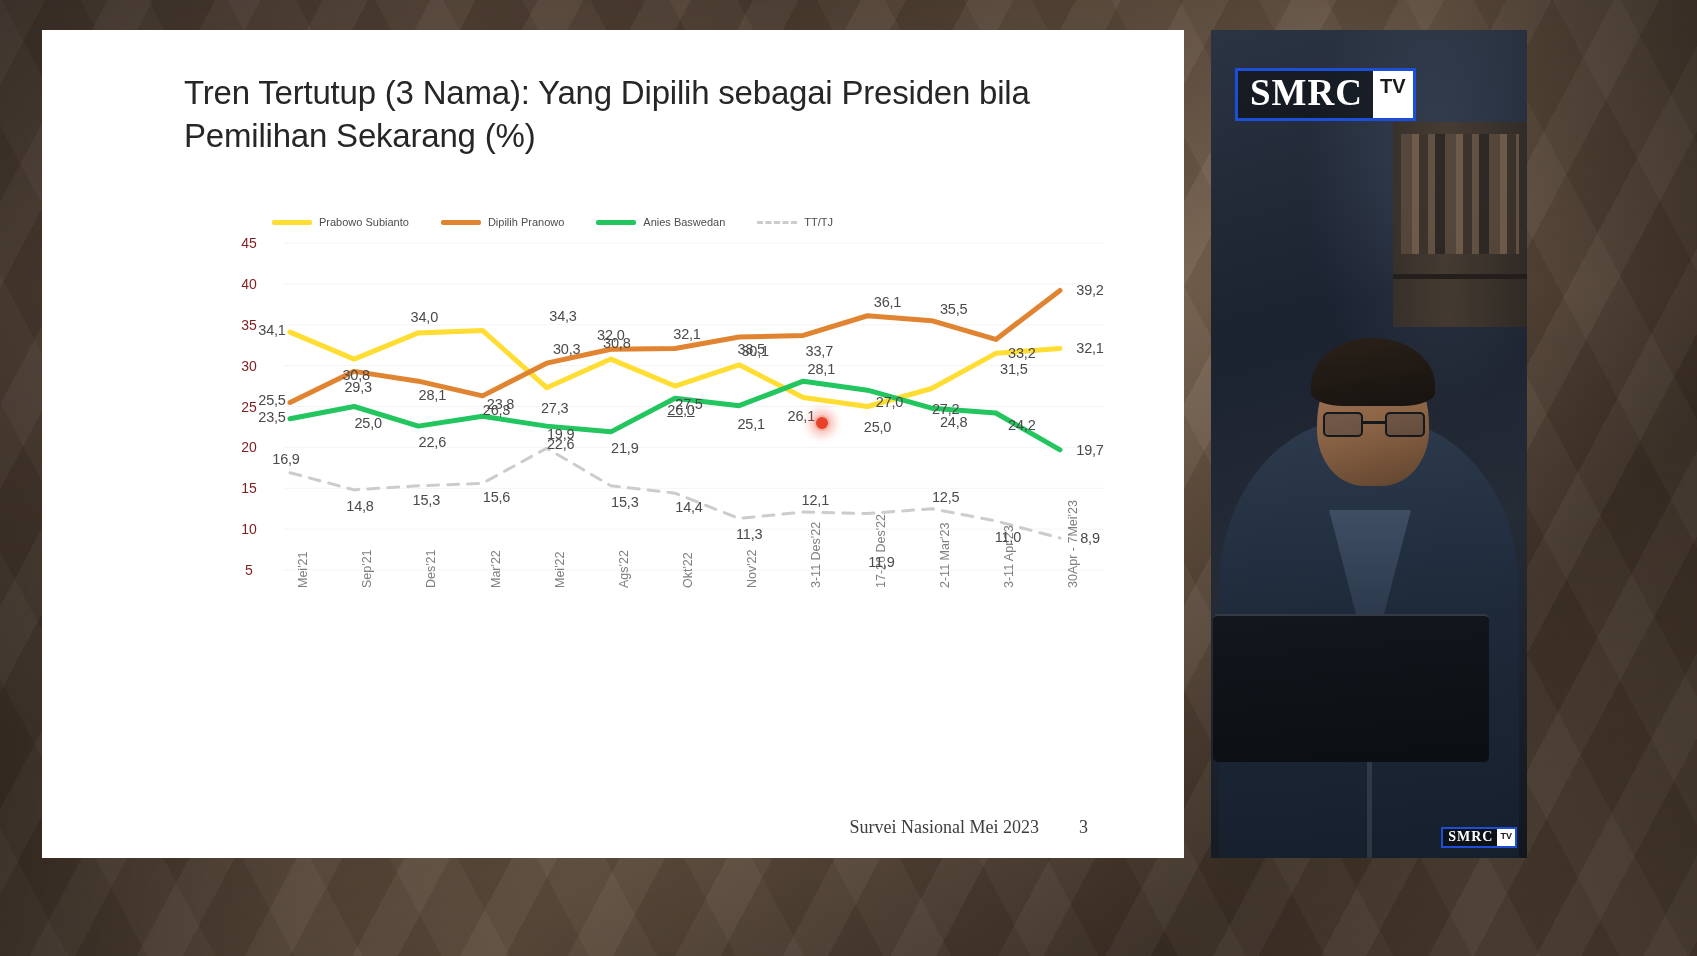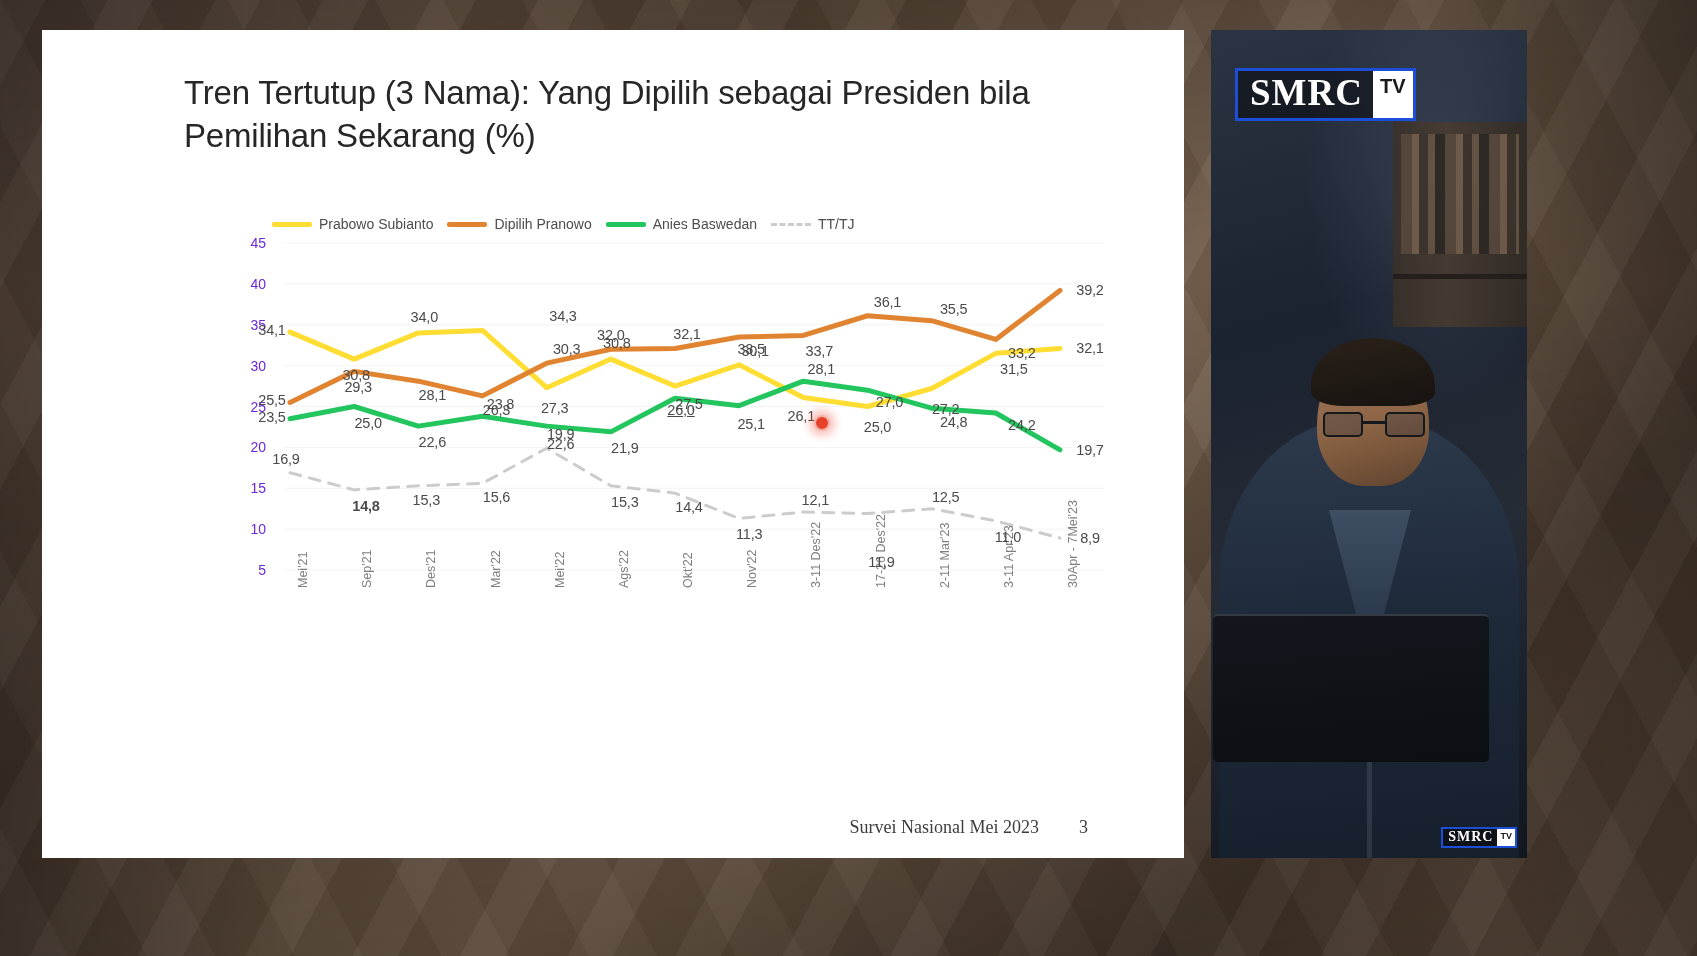--- a/index.html
+++ b/index.html
@@ -52,43 +52,43 @@
     letter-spacing: -0.2px;
   }
 
   
   #legend {
     position: absolute;
     left: 230px; top: 186px;
     width: 800px;
     display: flex;
     align-items: flex-end;
-    gap: 14px;
-    font-size: 14px;
+    gap: 32px;
+    font-size: 11px;
     color: #4d4d4d;
   }
   .legend-item { display: flex; align-items: center; gap: 7px; white-space: nowrap; }
   .legend-swatch { width: 40px; height: 5px; border-radius: 2px; display: inline-block; }
   .legend-swatch.dashed {
     height: 0; border-top: 3px dashed #c9c9c9; border-radius: 0;
   }
 
   
   #plot {
     position: absolute;
     left: 196px; top: 205px;
     width: 870px; height: 345px;
   }
   #plot-svg { position: absolute; left: 0; top: 0; }
 
   .ytick {
     position: absolute;
     font-size: 14px;
-    color: #6d28d9;
-    text-align: right;
+    color: #7f1d1d;
+    text-align: center;
     width: 34px;
     transform: translateY(-50%);
   }
 
   .xtick {
     position: absolute;
     font-size: 12.5px;
     color: #7f7f7f;
     white-space: nowrap;
     transform-origin: left top;
@@ -346,21 +346,21 @@
       <div class="dlabel" style="left: 322.667px; top: 209.12px;">22,6</div>
       <div class="dlabel" style="left: 386.833px; top: 212.843px;">21,9</div>
       <div class="dlabel" style="left: 443px; top: 175px; text-decoration: underline;">26,0</div>
       <div class="dlabel" style="left: 513.167px; top: 188.682px;">25,1</div>
       <div class="dlabel" style="left: 583.333px; top: 134.157px;">28,1</div>
       <div class="dlabel" style="left: 651.5px; top: 167.15px;">27,0</div>
       <div class="dlabel" style="left: 715.667px; top: 187.135px;">24,8</div>
       <div class="dlabel" style="left: 783.833px; top: 190.04px;">24,2</div>
       <div class="dlabel" style="left: 852px; top: 214.827px;">19,7</div>
       <div class="dlabel" style="left: 48px; top: 223.718px;">16,9</div>
-      <div class="dlabel" style="left: 128px; top: 270.885px; font-weight: bold;">14,8</div>
+      <div class="dlabel" style="left: 122px; top: 270.885px;">14,8</div>
       <div class="dlabel" style="left: 188.333px; top: 264.798px;">15,3</div>
       <div class="dlabel" style="left: 258.5px; top: 262.345px;">15,6</div>
       <div class="dlabel" style="left: 322.667px; top: 199.192px;">19,9</div>
       <div class="dlabel" style="left: 386.833px; top: 266.798px;">15,3</div>
       <div class="dlabel" style="left: 451px; top: 272.155px;">14,4</div>
       <div class="dlabel" style="left: 511.167px; top: 299.498px;">11,3</div>
       <div class="dlabel" style="left: 577.333px; top: 264.957px;">12,1</div>
       <div class="dlabel" style="left: 643.5px; top: 279px; margin-top: 48px;">11,9</div>
       <div class="dlabel" style="left: 707.667px; top: 261.688px;">12,5</div>
       <div class="dlabel" style="left: 769.833px; top: 301.95px;">11,0</div>

